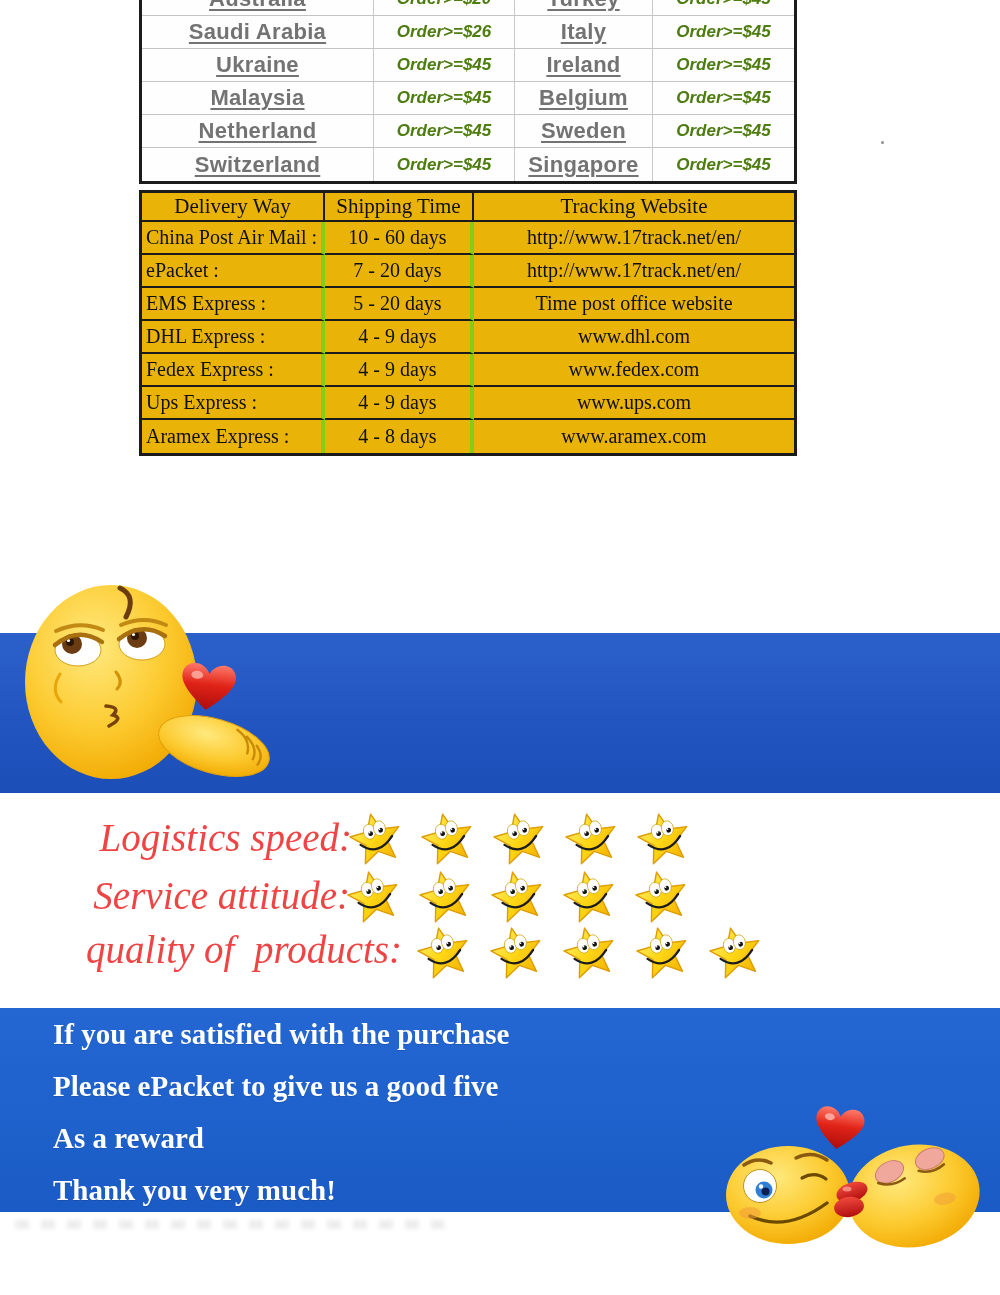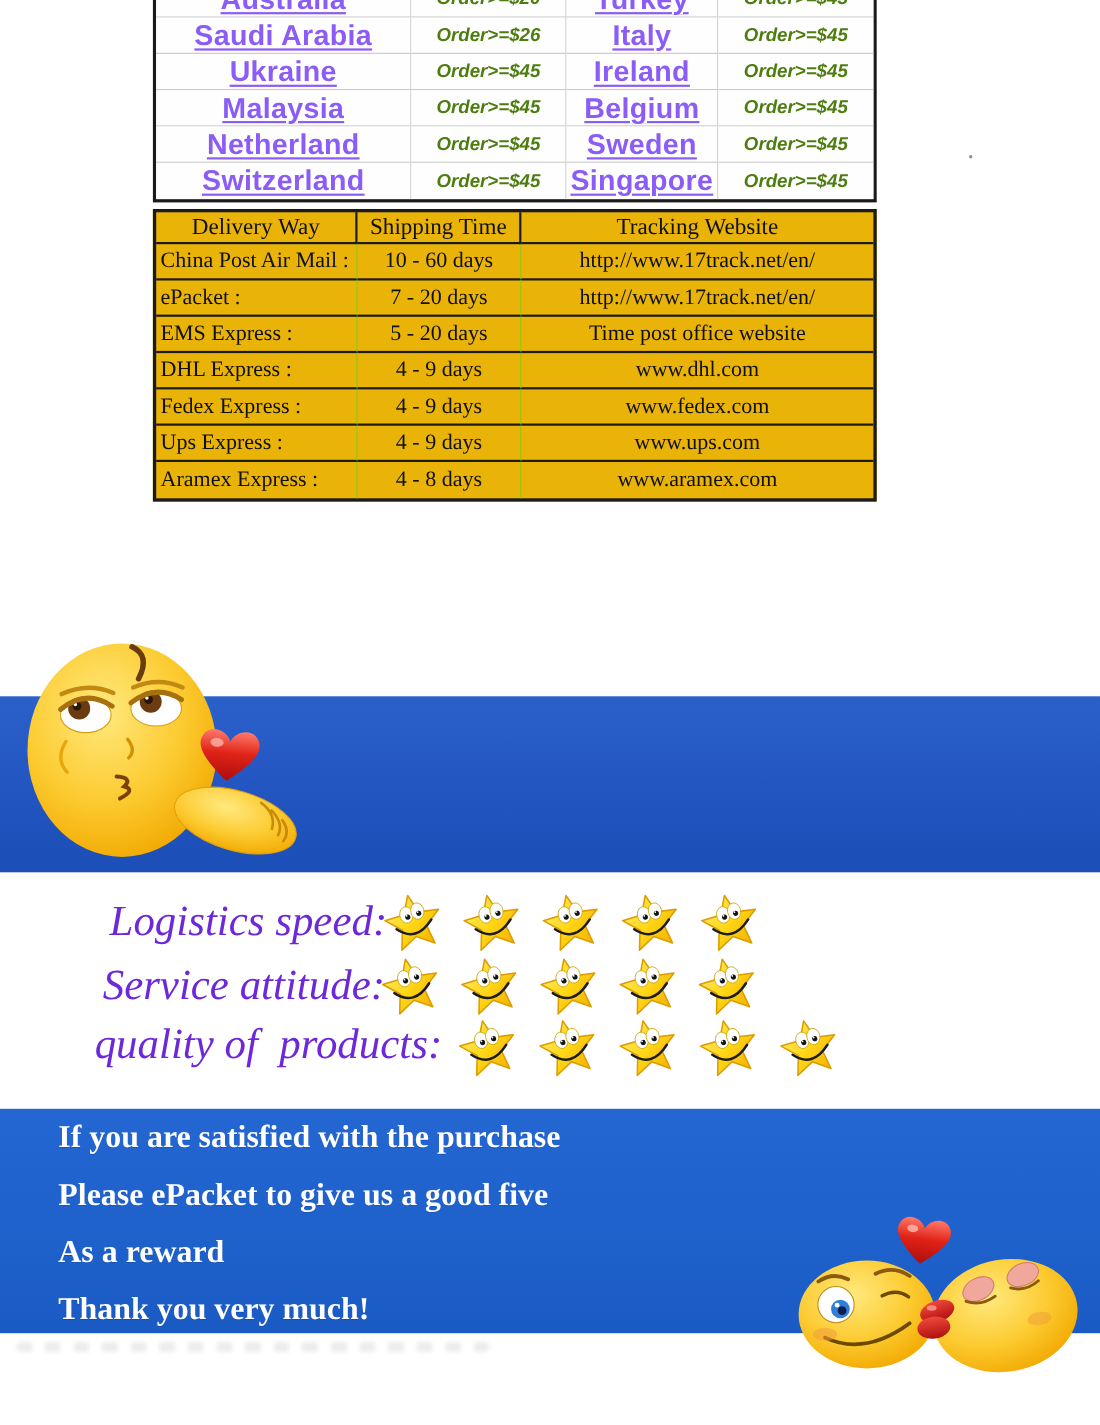--- a/index.html
+++ b/index.html
@@ -19,39 +19,39 @@
   }
   .crow { display:contents; }
   .cc {
     height:33px; display:flex; align-items:center; justify-content:center;
     border-right:1px solid #c9c9c9; border-bottom:1px solid #c3c3c3;
     background:#fefefe; overflow:hidden; white-space:nowrap;
   }
   .crow .cc:nth-child(4) { border-right:none; }
   .crow:last-child .cc { border-bottom:none; }
   .cc.country {
-    font-weight:bold; font-size:26px; color:#8b5cf6; letter-spacing:.3px;
+    font-weight:bold; font-size:22px; color:#737373; letter-spacing:.3px;
     text-decoration:underline; text-underline-offset:3px; text-decoration-thickness:2px;text-align:right;
   }
   .cc.order { font-style:italic; font-weight:700; font-size:17px; color:#4d7c0f; }
 
   
   .dtable {
     position:absolute; left:139px; top:190px; width:658px;
     border:3px solid #1b1b1b; background:#eab308;
     display:grid; grid-template-columns:183px 149px 1fr;
     font-family:"Liberation Serif", serif; color:#101010;
   }
   .dh {
     height:29px; font-size:21px; display:flex; align-items:center; justify-content:center;
     border-right:2px solid #1b1b1b; border-bottom:2px solid #1b1b1b; white-space:nowrap;
   }
   .dc {
     height:33px; font-size:20px; display:flex; align-items:center; justify-content:center;
-    border-right:1px solid #84cc16; border-bottom:2px solid #1b1b1b; white-space:nowrap; overflow:hidden;
+    border-right:4px solid #84cc16; border-bottom:2px solid #1b1b1b; white-space:nowrap; overflow:hidden;
   }
   .dtable .drow:last-child .dc { border-bottom:none; }
   .dh:nth-child(3) { border-right:none; }
   .drow { display:contents; }
   .drow .dc:nth-child(3) { border-right:none; }
   .dc.way { justify-content:flex-start; padding-left:4px; }
 
   .speck { position:absolute; left:881px; top:141px; width:3px; height:3px; background:#8f8f8f; border-radius:50%; }
 
   
@@ -64,21 +64,21 @@
     color:#ffffff; font-family:"Liberation Serif", serif; font-weight:bold;
     font-size:68px; white-space:nowrap;
     display:inline-block; transform:scaleX(0.61); transform-origin:left center;
     text-shadow:0 1px 0 rgba(0,0,0,.15);
   }
   .blowkiss { position:absolute; left:18px; top:576px; width:252px; height:234px; }
 
   
   .rlabel {
     position:absolute; font-family:"Liberation Serif", serif; font-style:italic;
-    font-size:39px; color:#6d28d9; line-height:46px; white-space:pre;text-align:center;
+    font-size:39px; color:#ef4444; line-height:46px; white-space:pre;text-align:center;
   }
   .rlabel.r1 { right:648px; top:815px; }
   .rlabel.r2 { right:650px; top:873px; }
   .rlabel.r3 { right:598px; top:927px; }
   .stars { position:absolute; display:flex; }
   .stars svg { width:56px; height:56px; }
   .stars.s1 { left:348px; top:810px; gap:16px; }
   .stars.s2 { left:346px; top:868px; gap:16px; }
   .stars.s3 { left:416px; top:924px; gap:17px; }
 

